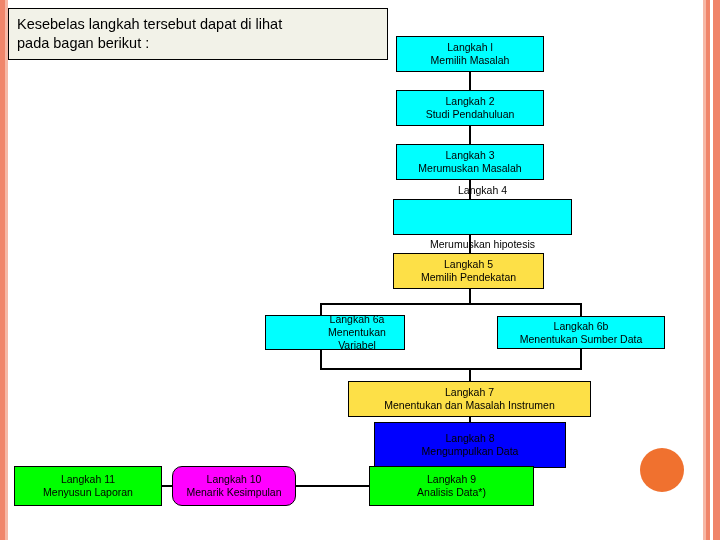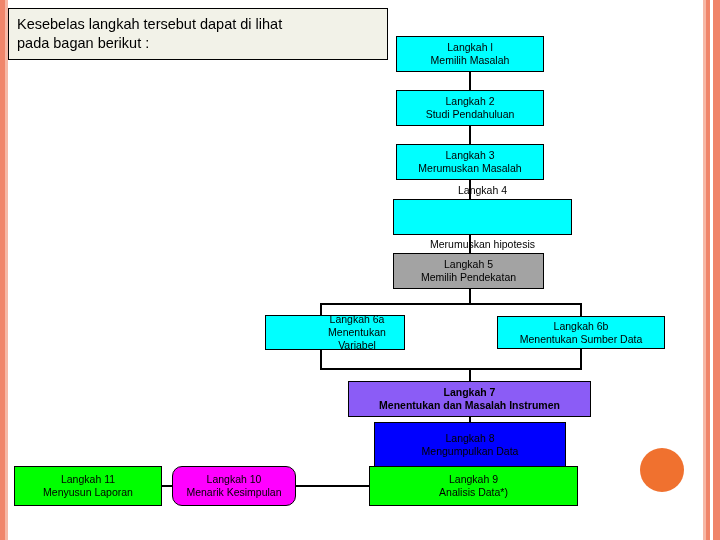--- a/index.html
+++ b/index.html
@@ -118,41 +118,41 @@
         <span>Studi Pendahuluan</span>
       </div>
       <div class="node" style="left: 396px; top: 144px; width: 148px; height: 36px; background: rgb(0, 255, 255);">
         <span>Langkah 3</span>
         <span>Merumuskan Masalah</span>
       </div>
       <div class="node" style="left: 393px; top: 199px; width: 179px; height: 36px; background: rgb(0, 255, 255); gap: 41px;">
         <span>Langkah 4</span>
         <span>Merumuskan hipotesis</span>
       </div>
-      <div class="node" style="left: 393px; top: 253px; width: 151px; height: 36px; background: #a3a3a3;">
+      <div class="node" style="left: 393px; top: 253px; width: 151px; height: 36px; background: #fde047;">
         <span>Langkah 5</span>
         <span>Memilih Pendekatan</span>
       </div>
       <div class="node" style="left: 265px; top: 315px; width: 140px; height: 35px; background: rgb(0, 255, 255); padding-left: 44px;">
         <span>Langkah 6a</span>
         <span>Menentukan Variabel</span>
       </div>
       <div class="node" style="left: 497px; top: 316px; width: 168px; height: 33px; background: rgb(0, 255, 255);">
         <span>Langkah 6b</span>
         <span>Menentukan Sumber Data</span>
       </div>
-      <div class="node" style="left: 348px; top: 381px; width: 243px; height: 36px; background: #8b5cf6; font-weight: bold;">
+      <div class="node" style="left: 348px; top: 381px; width: 243px; height: 36px; background: #fde047;">
         <span>Langkah 7</span>
         <span>Menentukan dan Masalah Instrumen</span>
       </div>
       <div class="node" style="left: 374px; top: 422px; width: 192px; height: 46px; background: rgb(0, 0, 255);">
         <span>Langkah 8</span>
         <span>Mengumpulkan Data</span>
       </div>
-      <div class="node" style="left: 369px; top: 466px; width: 209px; height: 40px; background: rgb(0, 255, 0);">
+      <div class="node" style="left: 369px; top: 466px; width: 165px; height: 40px; background: rgb(0, 255, 0);">
         <span>Langkah 9</span>
         <span>Analisis Data*)</span>
       </div>
       <div class="node" style="left: 172px; top: 466px; width: 124px; height: 40px; background: rgb(255, 0, 255); border-radius: 10px;">
         <span>Langkah 10</span>
         <span>Menarik Kesimpulan</span>
       </div>
       <div class="node" style="left: 14px; top: 466px; width: 148px; height: 40px; background: rgb(0, 255, 0);">
         <span>Langkah 11</span>
         <span>Menyusun Laporan</span>

